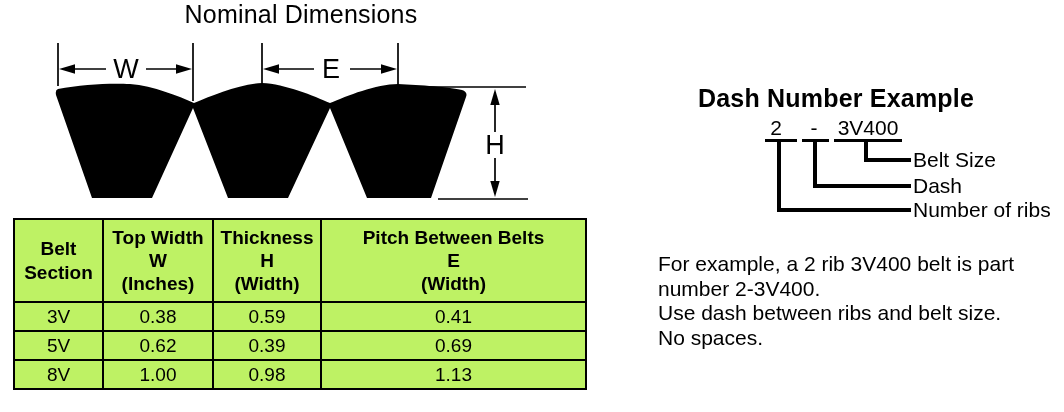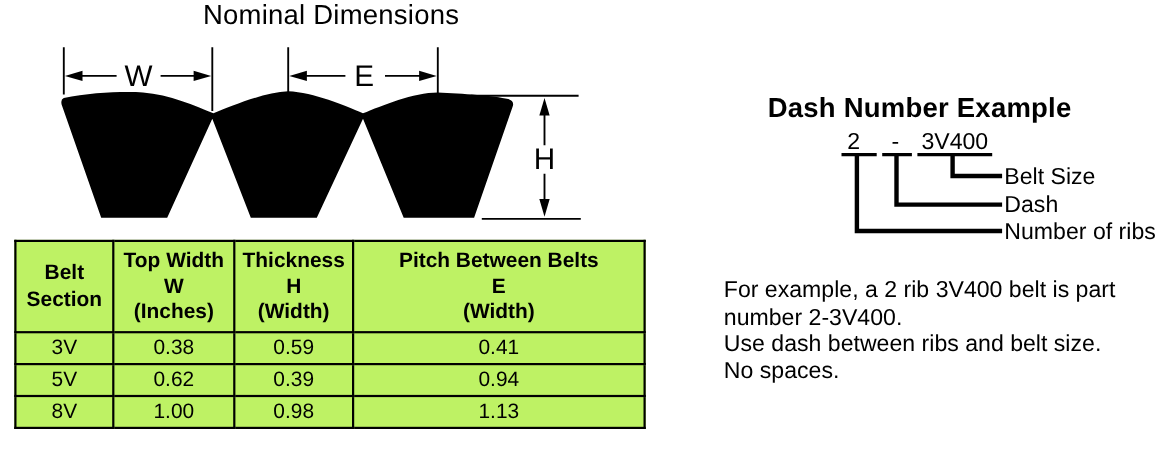--- a/index.html
+++ b/index.html
@@ -127,21 +127,21 @@
       <tr>
         <td>3V</td>
         <td>0.38</td>
         <td>0.59</td>
         <td>0.41</td>
       </tr>
       <tr>
         <td>5V</td>
         <td>0.62</td>
         <td>0.39</td>
-        <td>0.94</td>
+        <td>0.69</td>
       </tr>
       <tr>
         <td>8V</td>
         <td>1.00</td>
         <td>0.98</td>
         <td>1.13</td>
       </tr>
     </tbody>
   </table>
 </div>

